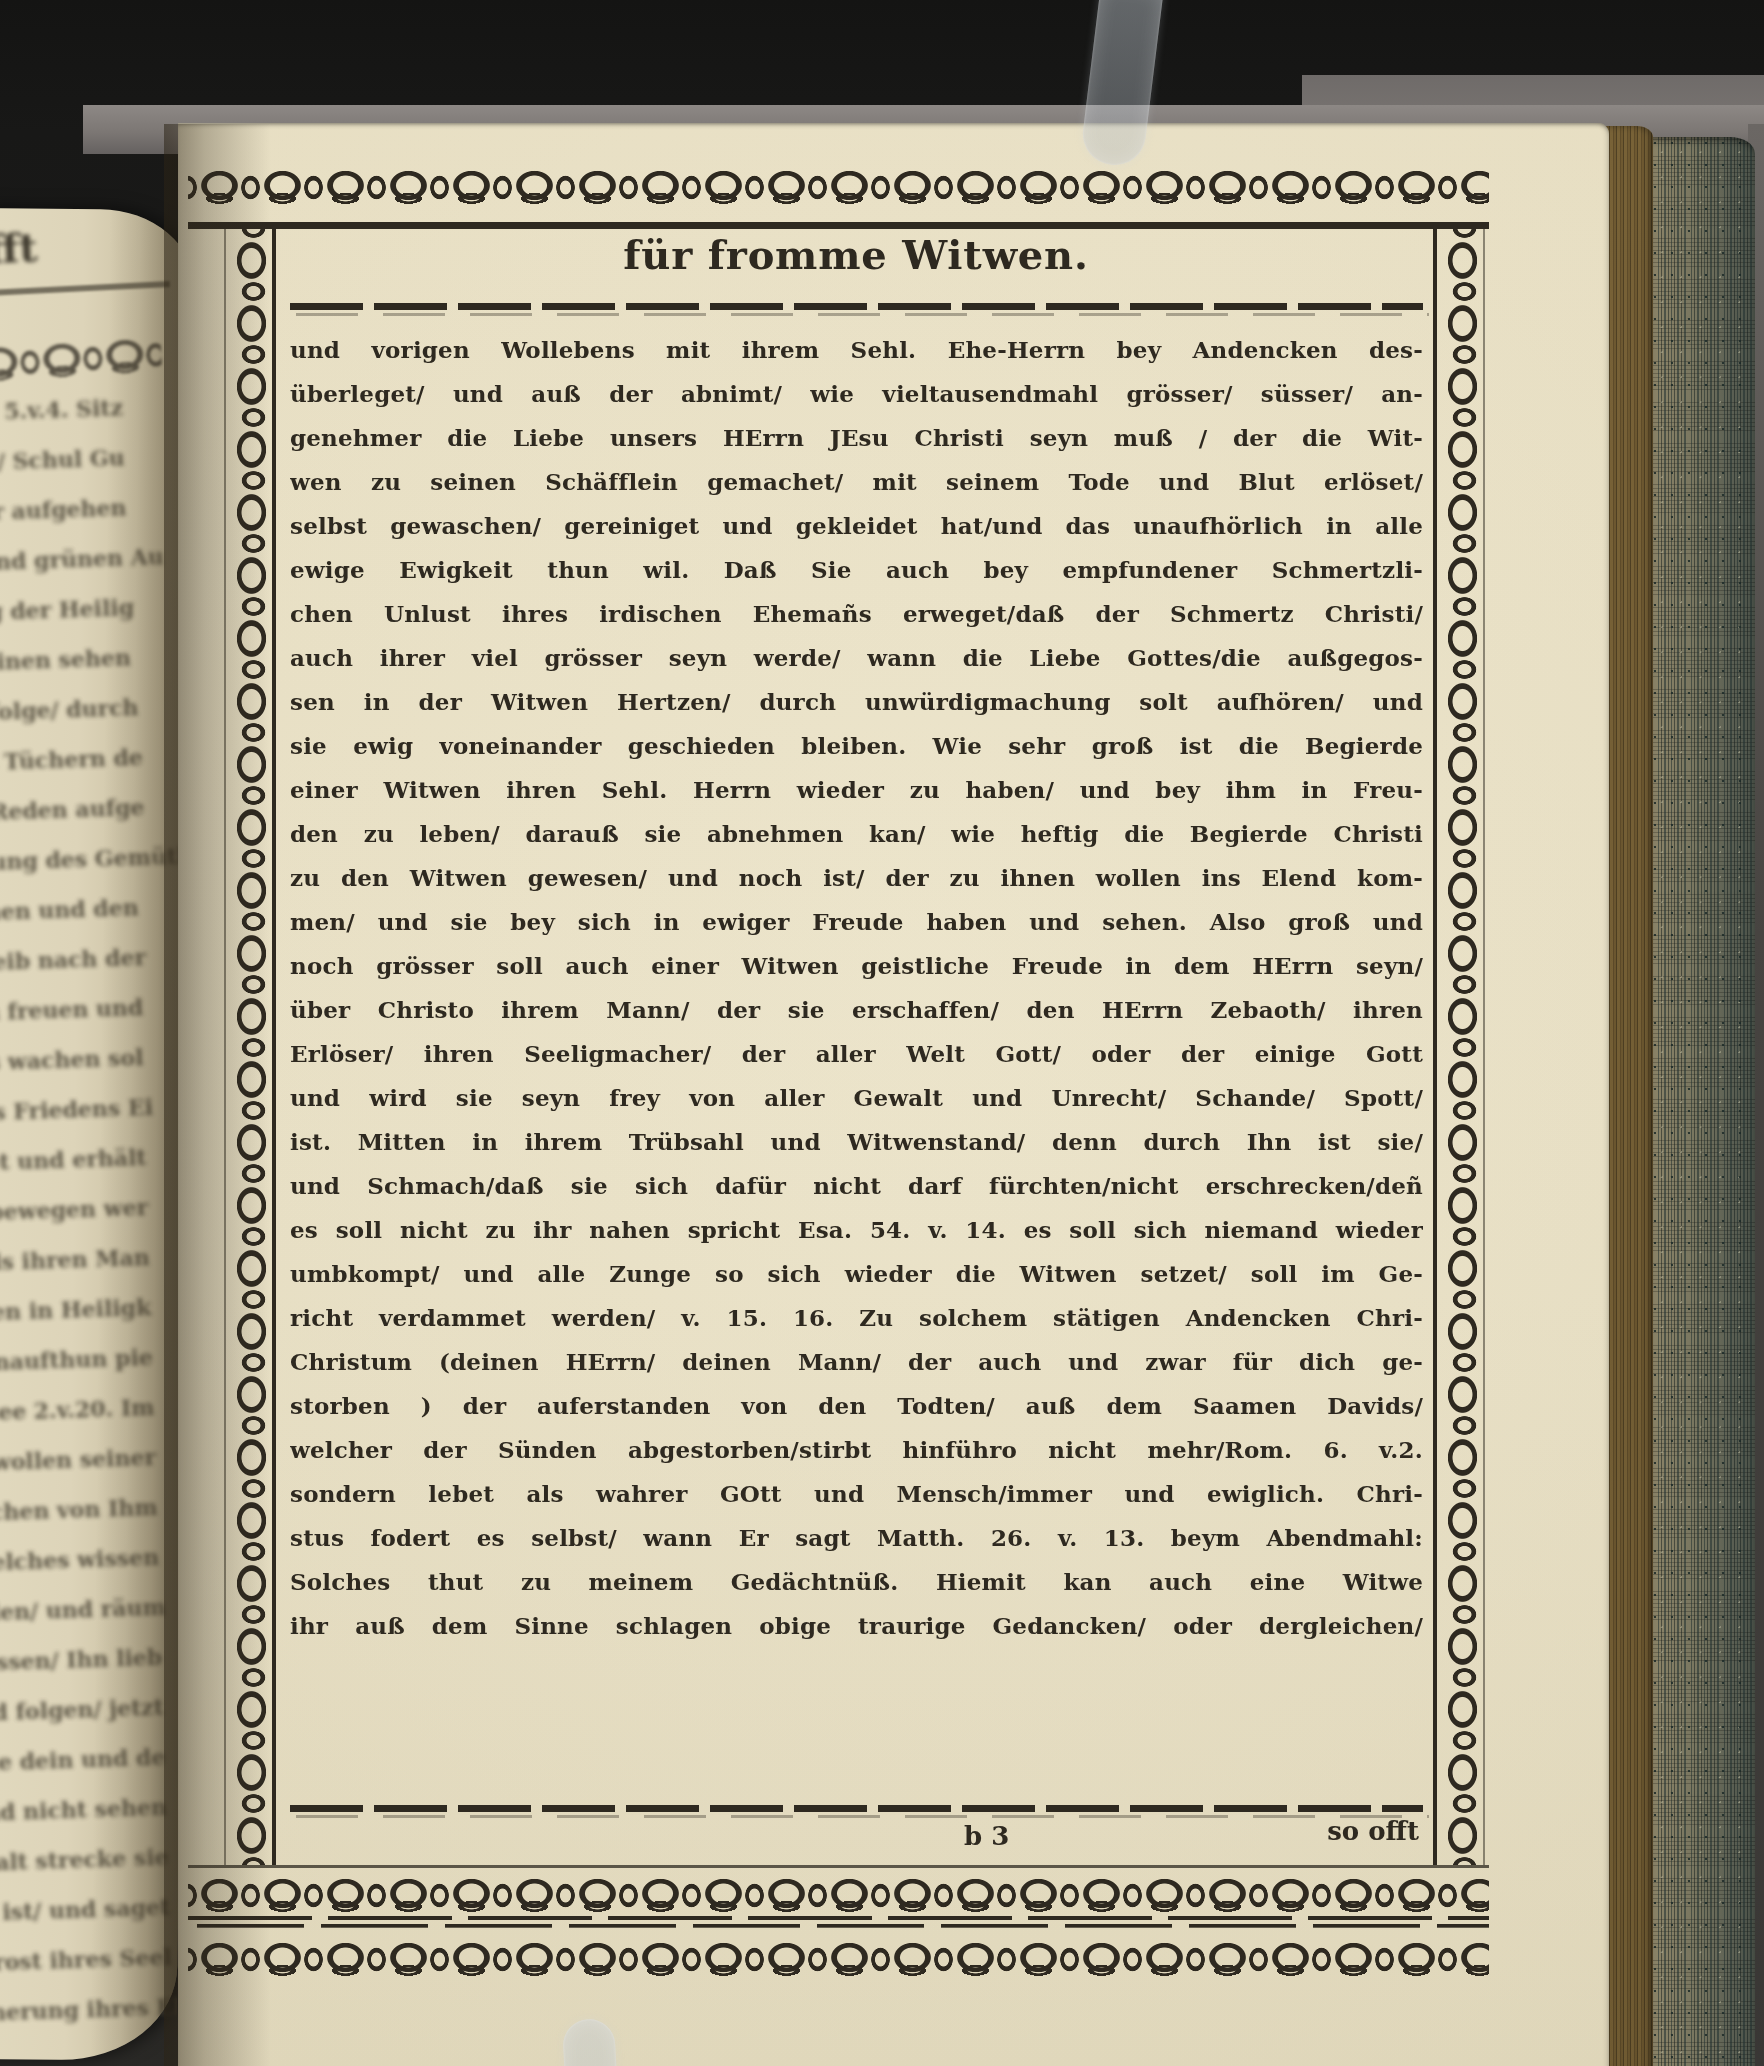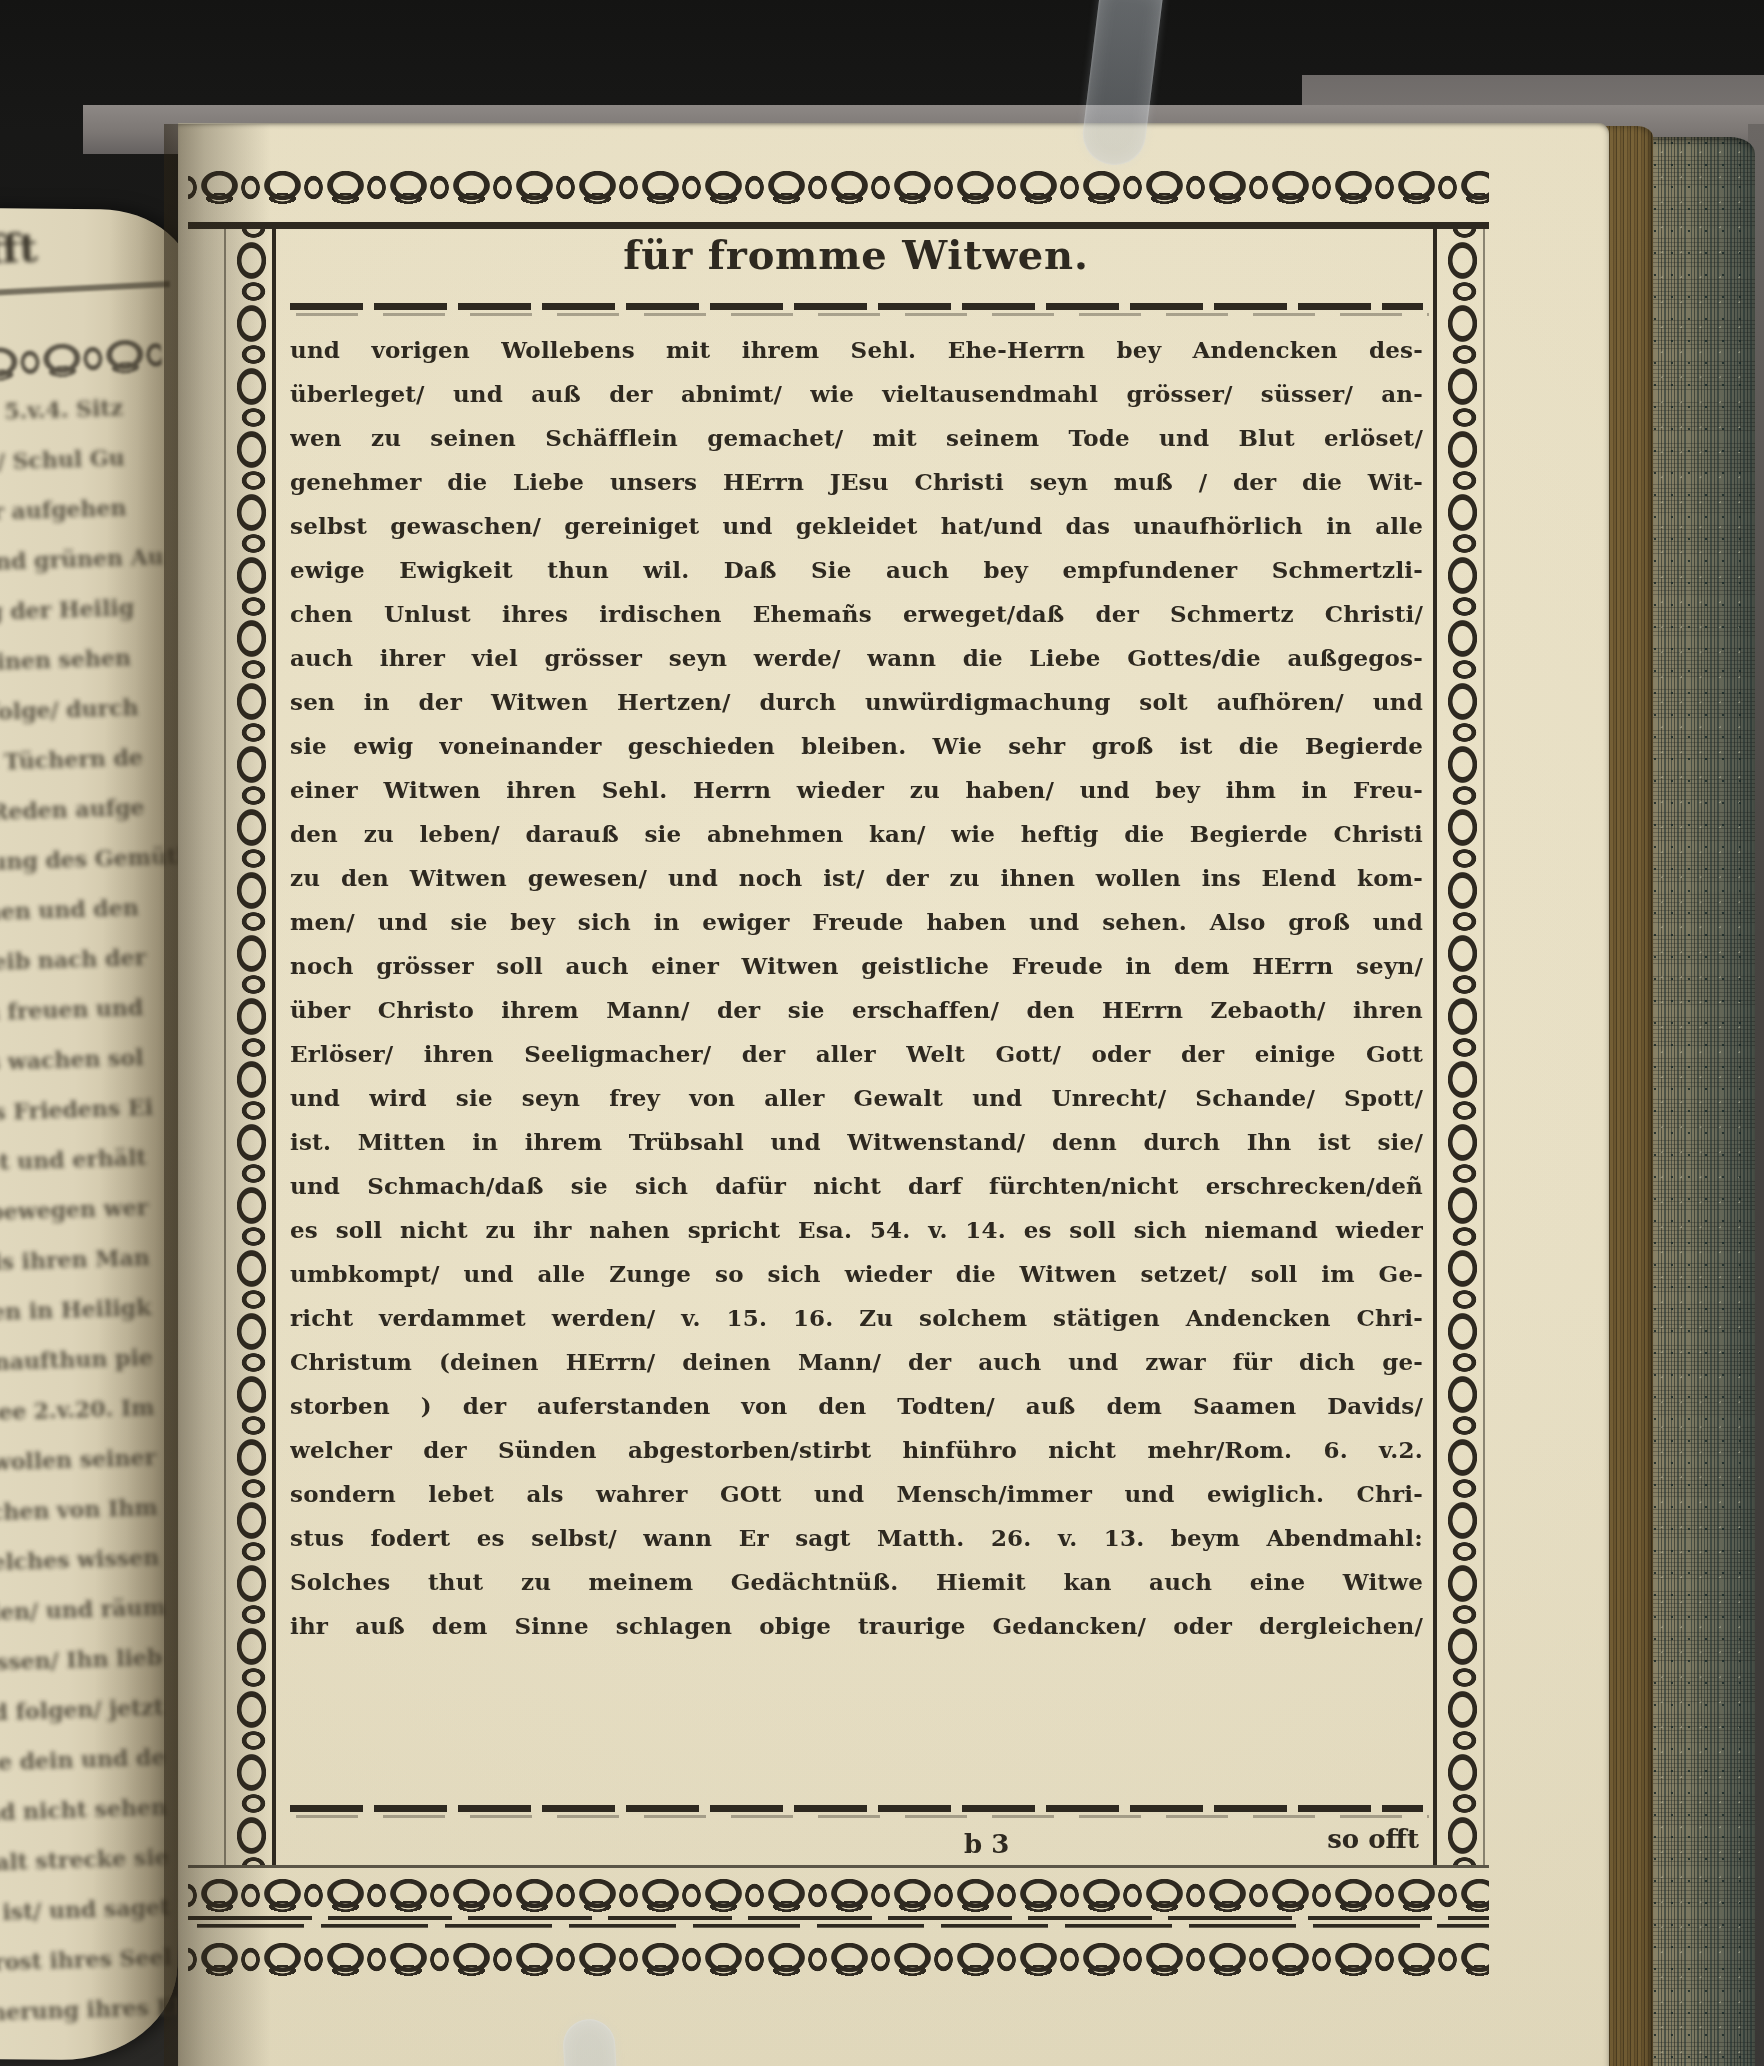--- a/index.html
+++ b/index.html
@@ -87,21 +87,21 @@
   .dashed-rule::after{content:""; position:absolute; left:5.8px; top:10px; width:100%; height:2.5px;
     background:repeating-linear-gradient(90deg, rgba(46,41,32,0.35) 0 62px, rgba(0,0,0,0) 62px 87px);}
   .rule-under-title{left:112px; top:180px; width:1133px;}
   .rule-above-footer{left:112px; top:1682px; width:1133px;}
 
   .body-block{position:absolute; left:112px; top:205px; width:1133px;}
   .line{font-size:23px; font-weight:700; color:var(--ink); line-height:44px;
     text-align:justify; text-align-last:justify; letter-spacing:0.2px; height:44px; overflow:hidden;}
 
   .footer-row{position:absolute; left:112px; top:1698px; width:1133px; height:37px;
-    font-size:26px; font-weight:700; color:var(--ink);margin-top:8px;}
+    font-size:26px; font-weight:700; color:var(--ink);}
   .signature-mark{position:absolute; left:674px; top:0;}
   .catchword{position:absolute; right:4.1px; top:-5px;}
 
   
   .fore-edge-near{position:absolute; left:1603px; top:126px; width:50px; height:1971px; z-index:3;
     border-top-right-radius:16.5px 10.7px;
     background:
       repeating-linear-gradient(90deg,#b5a47c 0 2.9px,#8f7f5f 2.9px 4.1px,#a7966f 4.1px 6.2px,#776b50 6.2px 7px),
       linear-gradient(180deg,#a99871 0%,#9c8c66 100%);
     background-blend-mode:multiply;
@@ -186,22 +186,22 @@
     <div class="frame-top chain-x"></div>
     <div class="frame-left chain-y"></div>
     <div class="frame-right chain-y"></div>
 
     <div class="page-title">für fromme Witwen.</div>
     <div class="dashed-rule rule-under-title"></div>
 
     <div class="body-block">
       <div class="line" style="">und vorigen Wollebens mit ihrem Sehl. Ehe-Herrn bey Andencken des-</div>
         <div class="line" style="">überleget/ und auß der abnimt/ wie vieltausendmahl grösser/ süsser/ an-</div>
+        <div class="line" style="">genehmer die Liebe unsers HErrn JEsu Christi seyn muß / der die Wit-</div>
         <div class="line" style="">wen zu seinen Schäfflein gemachet/ mit seinem Tode und Blut erlöset/</div>
-        <div class="line" style="">genehmer die Liebe unsers HErrn JEsu Christi seyn muß / der die Wit-</div>
         <div class="line" style="">selbst gewaschen/ gereiniget und gekleidet hat/und das unaufhörlich in alle</div>
         <div class="line" style="">ewige Ewigkeit thun wil.  Daß Sie auch bey empfundener Schmertzli-</div>
         <div class="line" style="">chen Unlust ihres irdischen Ehemañs erweget/daß der Schmertz Christi/</div>
         <div class="line" style="">auch ihrer viel grösser seyn werde/ wann die Liebe Gottes/die außgegos-</div>
         <div class="line" style="">sen in der Witwen Hertzen/ durch unwürdigmachung solt aufhören/ und</div>
         <div class="line" style="">sie ewig voneinander geschieden bleiben.  Wie sehr groß ist die Begierde</div>
         <div class="line" style="">einer Witwen ihren Sehl. Herrn wieder zu haben/ und bey ihm in Freu-</div>
         <div class="line" style="">den zu leben/ darauß sie abnehmen kan/ wie heftig die Begierde Christi</div>
         <div class="line" style="">zu den Witwen gewesen/ und noch ist/ der zu ihnen wollen ins Elend kom-</div>
         <div class="line" style="">men/ und sie bey sich in ewiger Freude haben und sehen.  Also groß und</div>

